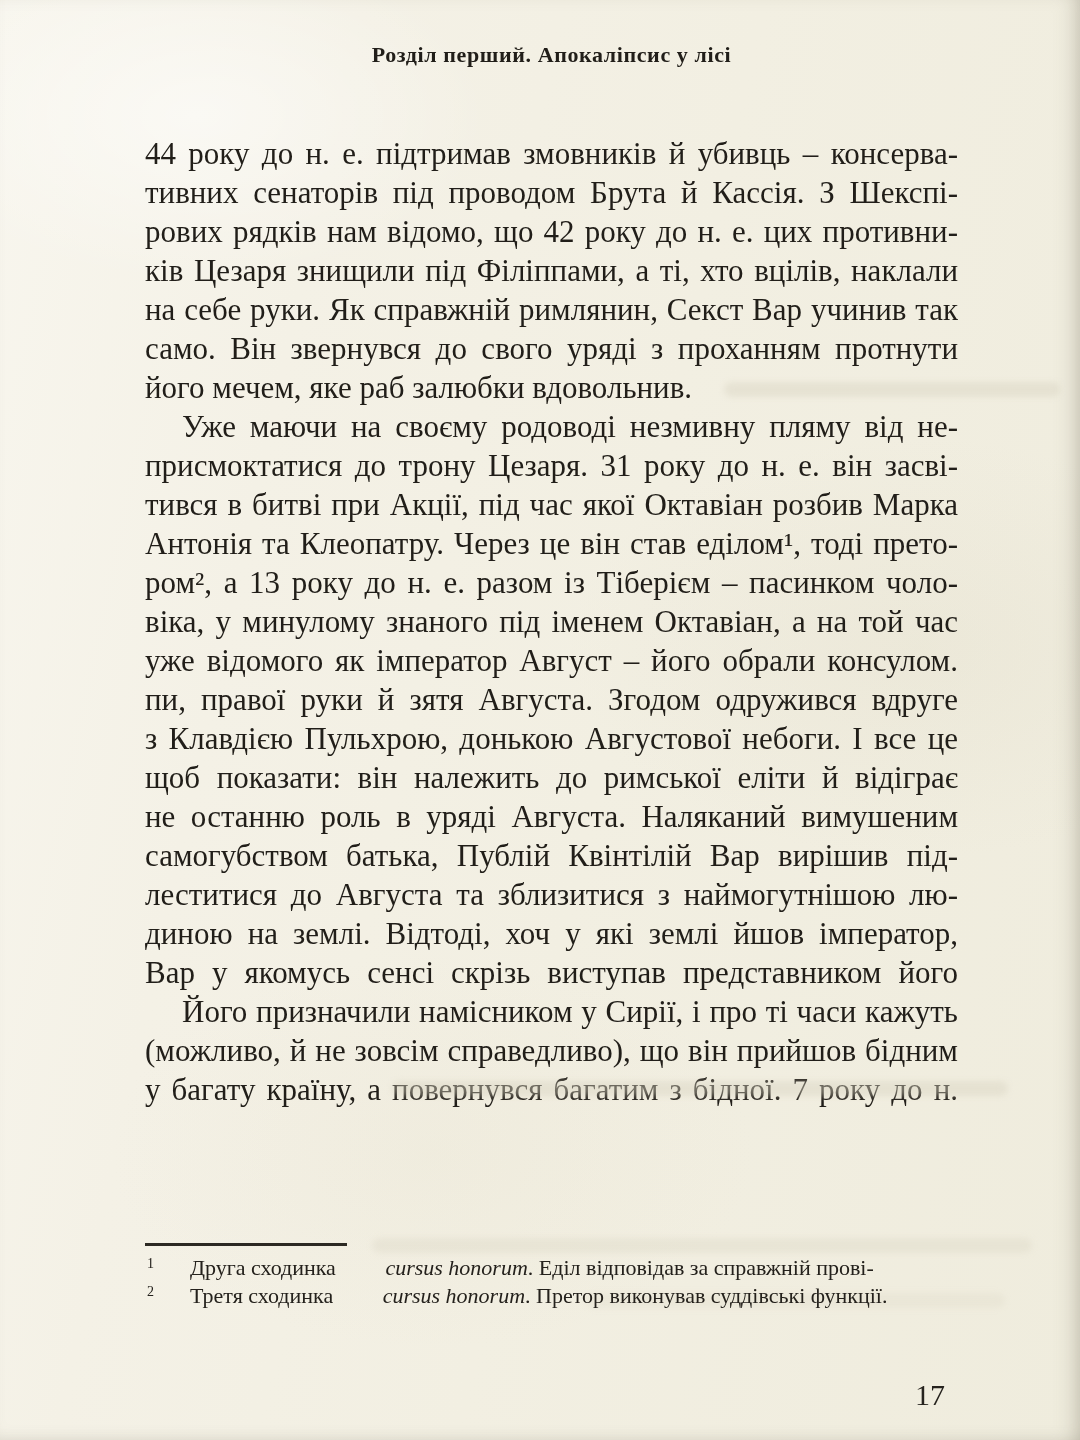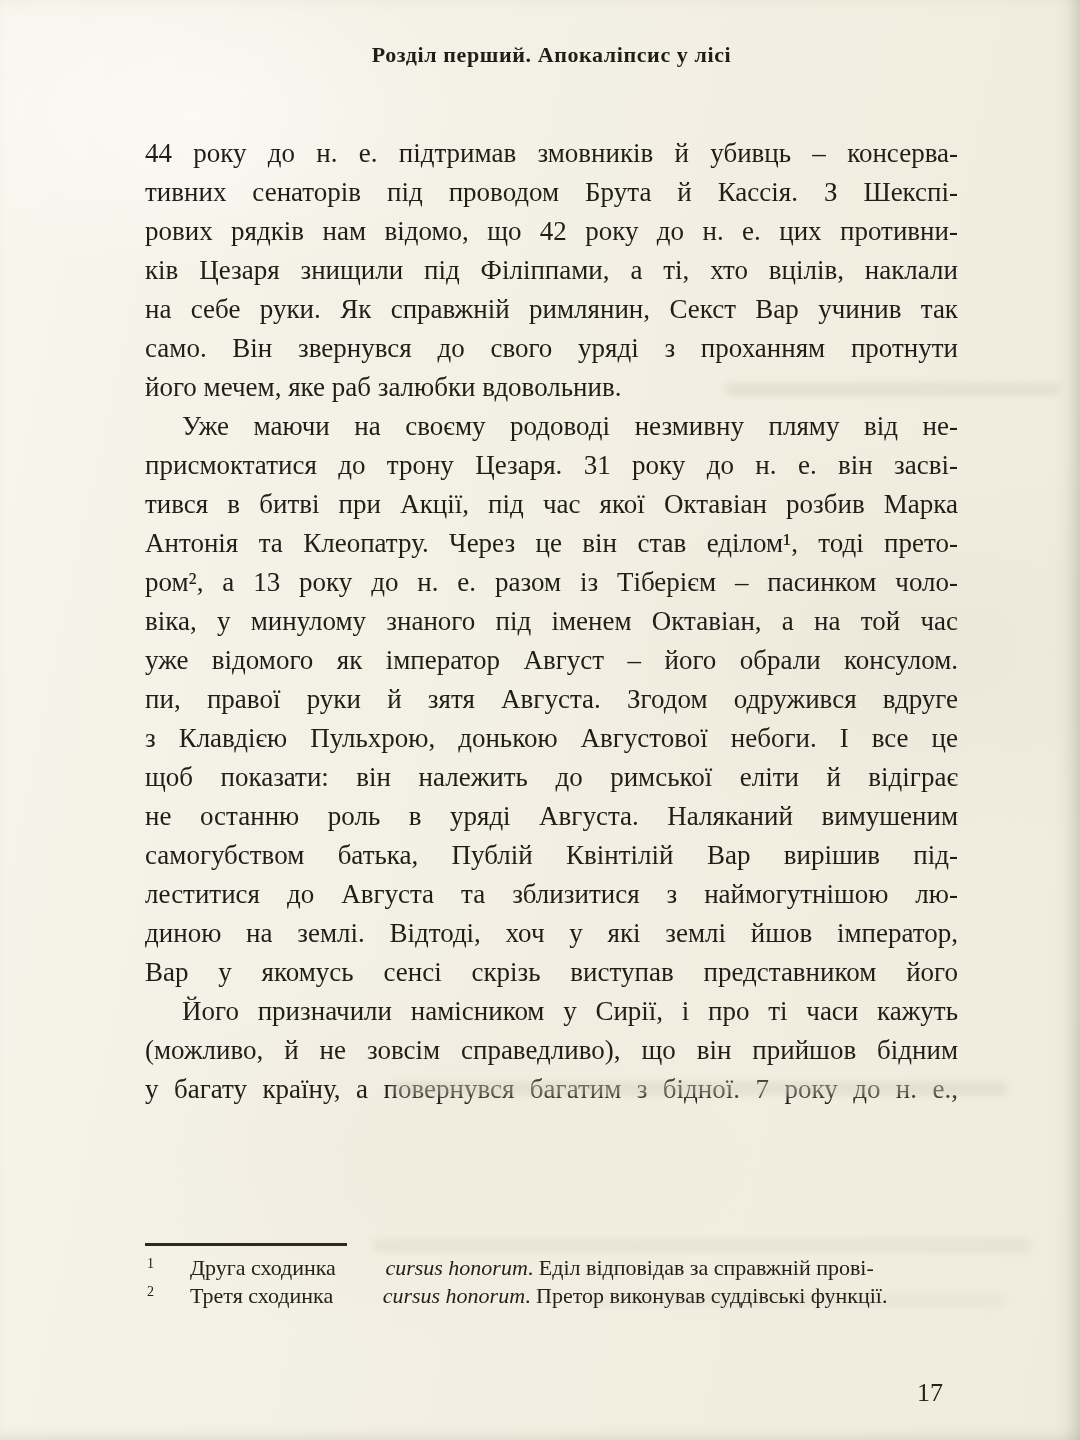--- a/index.html
+++ b/index.html
@@ -29,21 +29,21 @@
     position: absolute;
     left: 145px; top: 42px; width: 813px;
     text-align: center;
     font-size: 22px; font-weight: 700;
     letter-spacing: .6px;
     color: #211e19;
   }
   .body-text {
     position: absolute;
     left: 145px; top: 134px; width: 813px;
-    font-size: 27px;
+    font-size: 31px;
     color: #211e19;
   }
   .bline {
     height: 39px; line-height: 39px;
     overflow: hidden;
     text-align: justify;
     text-align-last: justify;
     white-space: normal;
   }
   .bline.indent { text-indent: 37px; }
@@ -64,21 +64,21 @@
   .fn-marker {
     position: absolute; left: 2px; top: -4px;
     font-size: 14px;
   }
   .fn-text { text-align: justify; }
   .fn-text i { font-style: italic; margin-left: 44px; }
   .page-number {
     position: absolute;
     left: 895px; top: 1378px; width: 70px;
     text-align: center;
-    font-size: 26px;
+    font-size: 30px;
     color: #26231e;
   }
   .ghost {
     position: absolute;
     height: 15px;
     background: #d9d4c2;
     opacity: .45;
     filter: blur(3px);
     border-radius: 8px;
     pointer-events: none;

